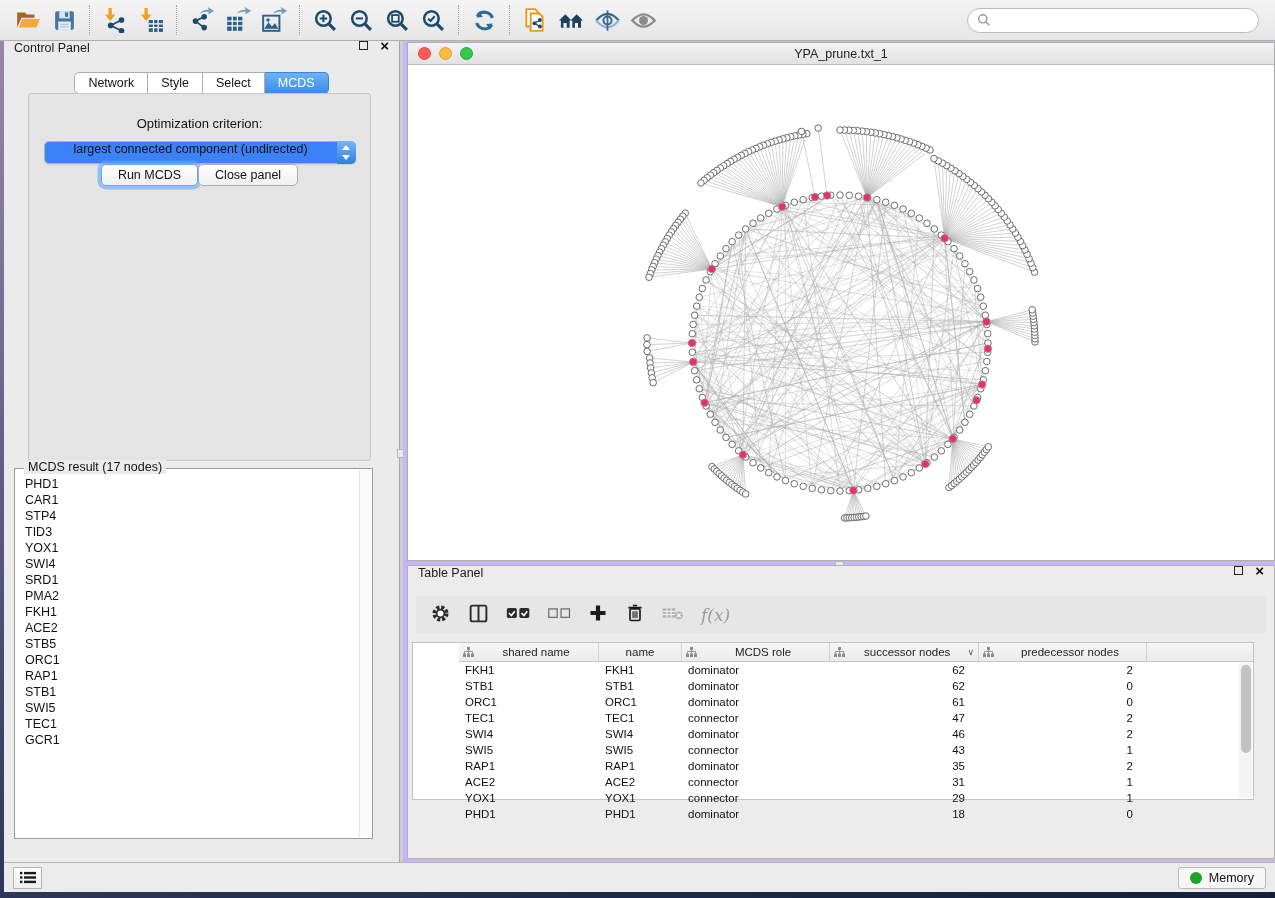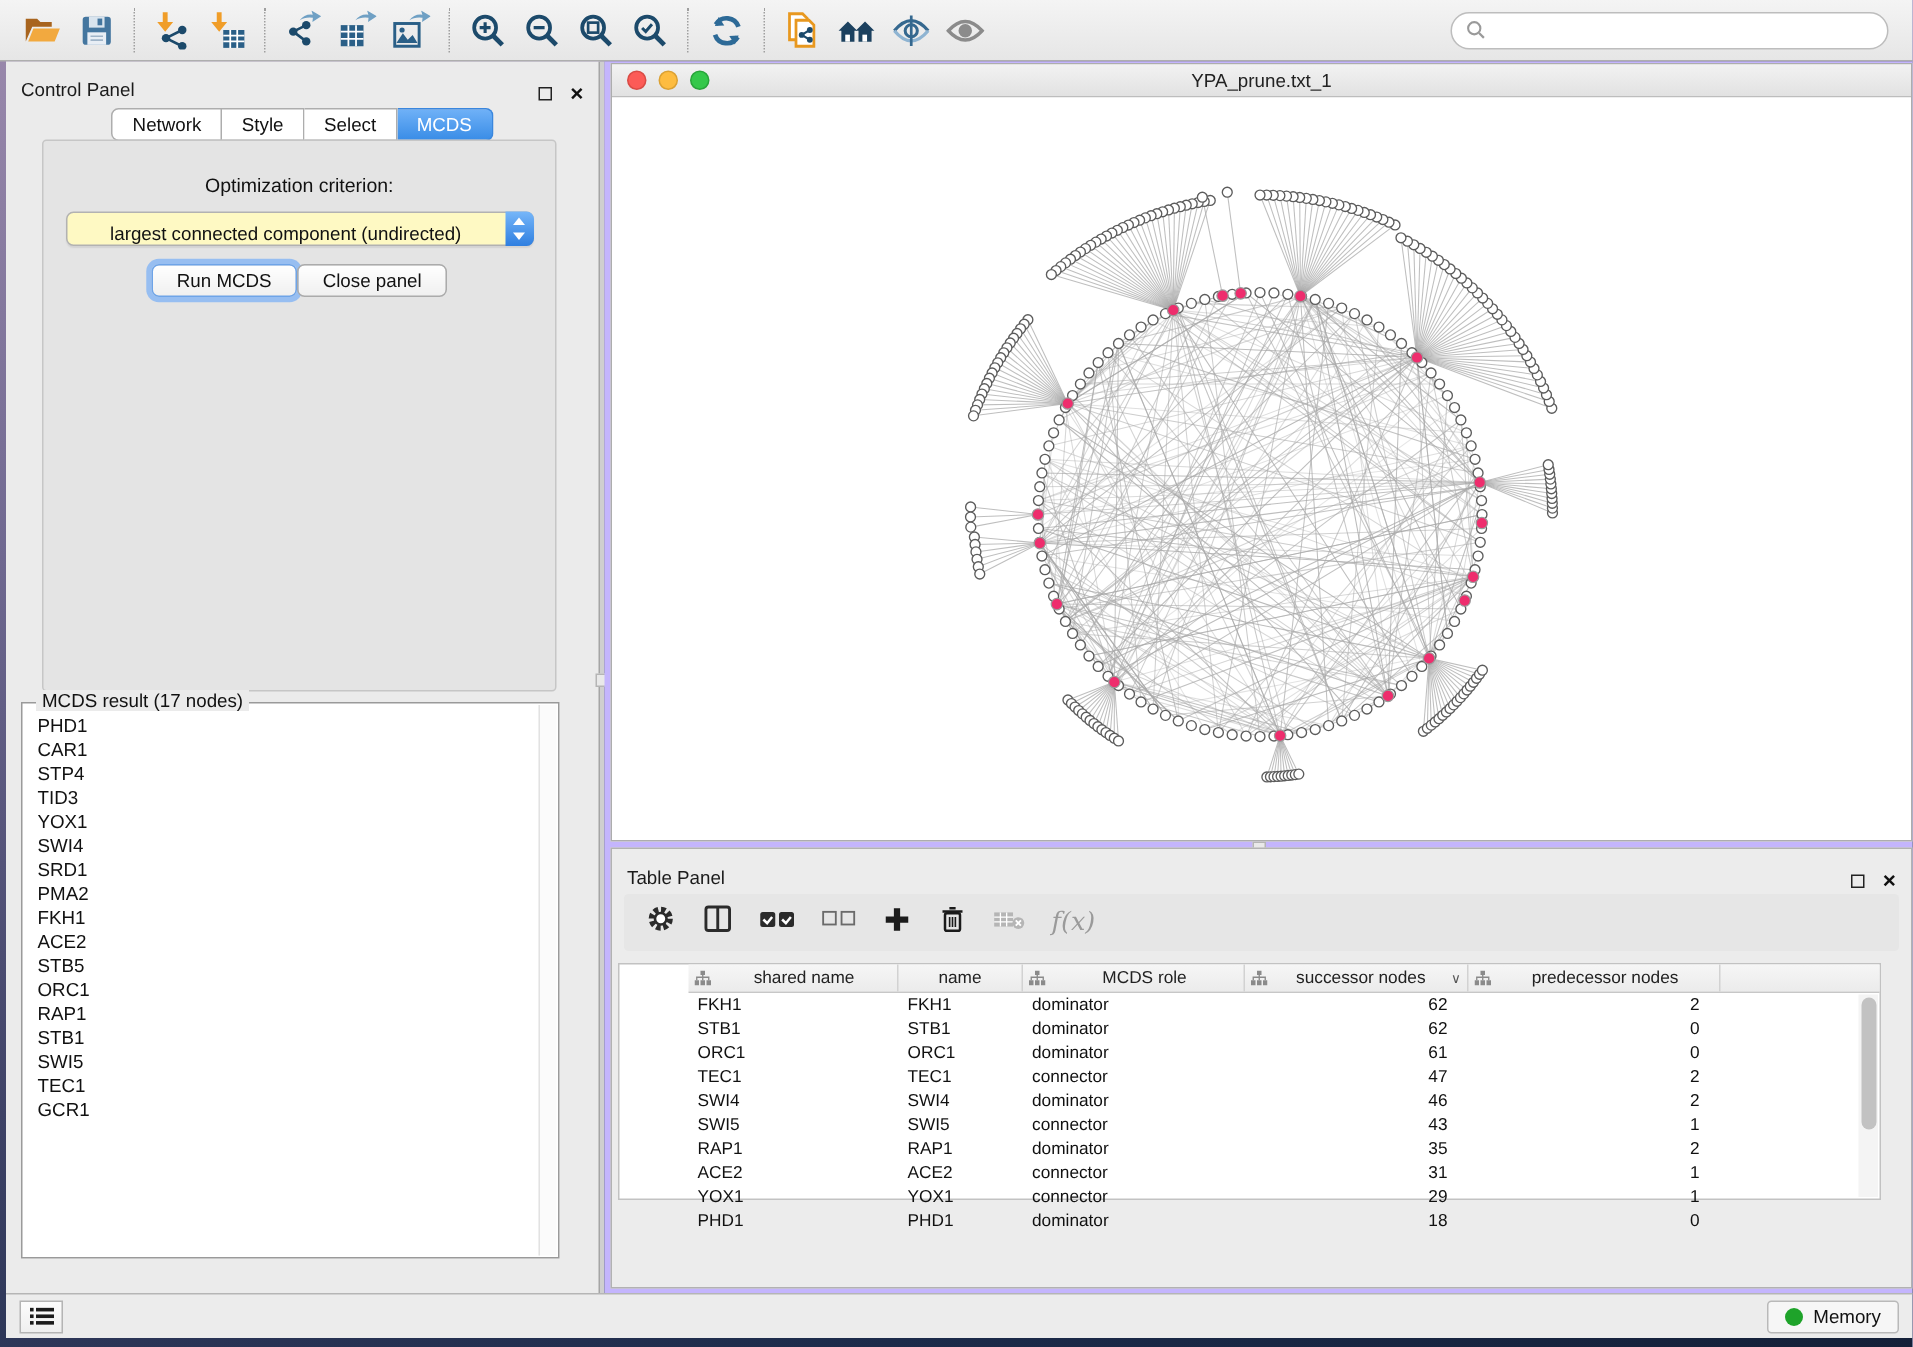--- a/index.html
+++ b/index.html
@@ -13,45 +13,45 @@
     display:flex; align-items:center; padding:0 10px; }
   .tb-btn { width:36px; height:34px; display:flex; align-items:center; justify-content:center; border-radius:4px; }
   .tb-sep { width:0; height:30px; border-left:1px dotted #9f9f9f; margin:0 7px; }
   .search-box { margin-left:auto; margin-right:6px; width:292px; height:25px; background:#fff;
     border:1px solid #bdbdbd; border-radius:13px; display:flex; align-items:center; padding:0 9px; gap:6px; }
   .search-input { border:none; outline:none; flex:1; font-size:12px; background:transparent; }
 
   
   .control-panel { position:absolute; left:4px; top:41px; width:396px; bottom:36px;
     background:#ebebeb; border-right:1px solid #a5a5a5; }
-  .panel-titlebar { height:26px; display:flex; align-items:flex-end; padding:0 10px; font-size:12.5px; color:#1b1b1b; }
+  .panel-titlebar { height:26px; display:flex; align-items:flex-start; padding:0 10px; font-size:12.5px; color:#1b1b1b; }
   .pt-icons { margin-left:auto; display:flex; align-items:center; gap:12px; }
   .float-box { width:9px; height:9px; border:1.6px solid #222; display:inline-block; }
   .close-x { font-size:15px; font-weight:900; color:#111; line-height:9px; }
 
   .seg { display:inline-flex; }
   .seg .tab { background:#fff; border:1px solid #adadad; border-left:none; padding:3px 13px;
     font-size:12.5px; color:#111; }
   .seg .tab:first-child { border-left:1px solid #adadad; border-radius:5px 0 0 5px;text-align:center; }
   .seg .tab:last-child { border-radius:0 5px 5px 0; }
   .seg .tab.active { background:linear-gradient(#6fb1f7,#3a8de7); border-color:#3a86dd; color:#fff; }
 
   .cp-tabs-row { position:absolute; top:31px; left:0; width:100%; text-align:center; }
   .cp-content { position:absolute; left:24px; right:28px; top:52px; height:368px;
     background:#e4e4e4; border:1px solid #c6c6c6; border-radius:3px; text-align:center; }
   .opt-label { margin-top:22px; font-size:13px; color:#111; }
-  .combo { margin:10px auto 0; width:312px; height:23px; background:#fef9c3; border:1px solid #b2b2b2;
-    border-radius:5px; display:flex; align-items:flex-end; box-shadow:0 1px 1px rgba(0,0,0,.08); }
+  .combo { margin:10px auto 0; width:312px; height:23px; background:#3b82f6; border:1px solid #b2b2b2;
+    border-radius:5px; display:flex; align-items:flex-start; box-shadow:0 1px 1px rgba(0,0,0,.08); }
   .combo-val { flex:1; text-align:center; font-size:12.5px; color:#111; }
   .combo-step { width:19px; height:23px; margin:-1px -1px -1px 0; border-radius:0 5px 5px 0;
     background:linear-gradient(#76b6f9,#2f7fe0); position:relative; }
   .combo-step:before, .combo-step:after { content:""; position:absolute; left:5px; border-left:4.5px solid transparent; border-right:4.5px solid transparent; }
   .combo-step:before { top:4px; border-bottom:5px solid #fff; }
   .combo-step:after { bottom:4px; border-top:5px solid #fff; }
-  .btn-row { margin-top:12px; display:flex; justify-content:center; }
+  .btn-row { margin-top:0; display:flex; justify-content:center; }
   .mac-btn { background:linear-gradient(#ffffff,#f0f0f0); border:1px solid #ababab; border-radius:5px;
     padding:3px 16px; font-size:12.5px; color:#111; }
   .mac-btn.focused { box-shadow:0 0 0 3.5px rgba(100,165,250,.6); border-color:#6ea4e8; }
 
   .groupbox { position:absolute; left:10px; right:26px; top:427px; height:371px;
     border:1px solid #9a9a9a; background:#fff; }
   .groupbox .legend { position:absolute; top:-9px; left:9px; background:#ebebeb; padding:0 4px;
     font-size:12.5px; color:#111; }
   .mcds-list { position:absolute; inset:7px 13px 2px 2px; overflow:hidden; }
   .mcds-item { font-size:12.5px; line-height:16px; padding-left:8px; color:#111; }

